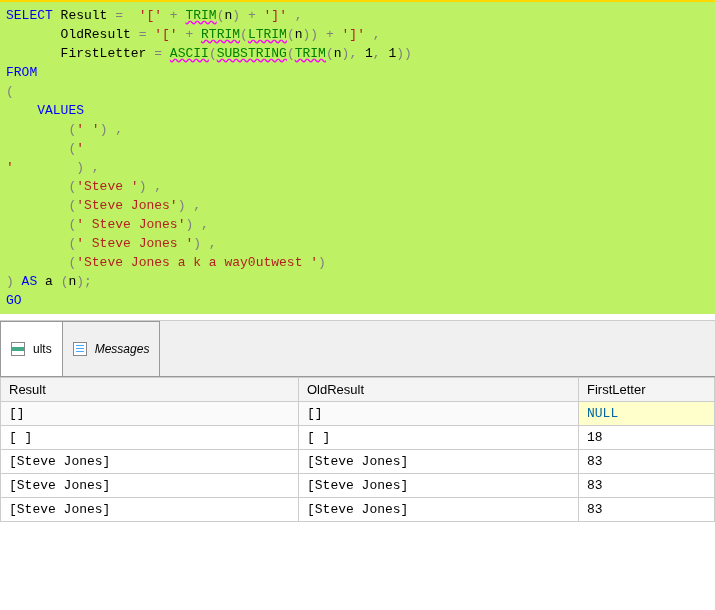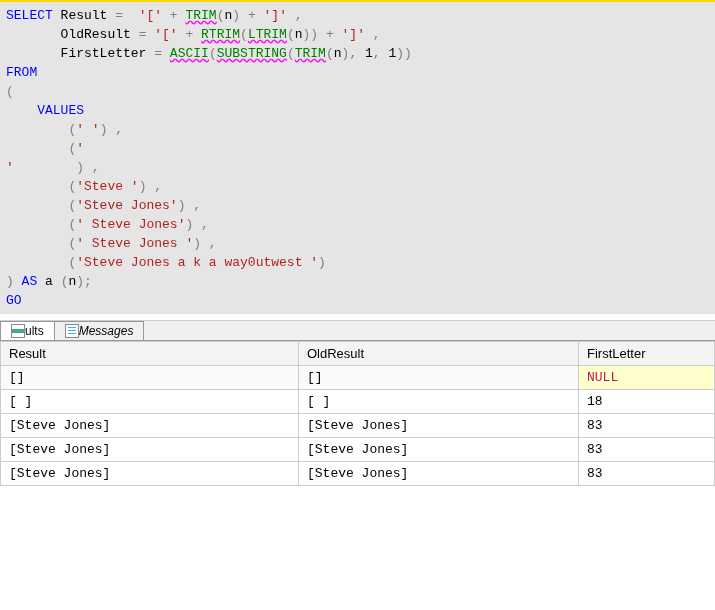--- a/index.html
+++ b/index.html
@@ -6,47 +6,47 @@
   body {
     font-family: Consolas, 'Courier New', monospace;
     font-size: 13px;
     background: #fff;
     width: 715px;
     height: 610px;
     overflow: hidden;
   }
   .editor {
     padding: 4px 6px;
-    background: #e5e5e5;
+    background: #bef264;
     border-top: 2px solid #ffd800;
     line-height: 19px;
     white-space: pre;
   }
   .k-blue { color: #0000ff; }
   .k-red { color: #b22222; }
   .k-green { color: #008000; text-decoration: underline; text-decoration-style: wavy; text-decoration-color: #ff00ff; text-decoration-skip-ink: none; }
   .op { color: #808080; }
   .tabs {
     display: flex;
     background: #f0f0f0;
     border-bottom: 1px solid #999;
     font-family: 'Segoe UI', Tahoma, sans-serif;
     font-size: 12px;
     border-top: 1px solid #ccc;
     margin-top: 6px;
   }
   .tab {
-    padding: 2px 10px;
+    padding: 20px 10px;
     border: 1px solid #999;
     border-bottom: none;
     margin-right: -1px;
     background: #fff;
     display: flex;
     align-items: center;
-    gap: 0;
+    gap: 8px;
   }
   .tab.inactive { background: #f0f0f0; font-style: italic; }
   .tab-icon { width: 14px; height: 14px; display: inline-block; }
   .grid-icon {
     background: linear-gradient(to bottom, #fff 0%, #fff 33%, #4a8 33%, #4a8 66%, #fff 66%, #fff 100%);
     border: 1px solid #888;
   }
   .msg-icon {
     background: #fff;
     border: 1px solid #888;
@@ -73,21 +73,21 @@
     padding: 4px 8px;
     text-align: left;
     white-space: nowrap;
   }
   .results th {
     background: #f4f4f4;
     font-weight: normal;
     font-family: 'Segoe UI', Tahoma, sans-serif;
   }
   .results tr:first-child td { background: #fafafa; }
-  .null-cell { background: #ffffcc !important; color: #be185d; }
+  .null-cell { background: #ffffcc !important; color: #0369a1; }
   .col-result { width: 298px; }
   .col-oldresult { width: 280px; }
   .col-firstletter { width: auto; }
 </style>
 </head>
 <body>
 
 <div class="editor"><span class="k-blue">SELECT</span><span> Result </span><span class="op">=</span><span>  </span><span class="k-red">'['</span><span class="op"> + </span><span class="k-green">TRIM</span><span class="op">(</span><span>n</span><span class="op">)</span><span class="op"> + </span><span class="k-red">']'</span><span class="op"> ,</span>
 <span>       OldResult </span><span class="op">=</span><span> </span><span class="k-red">'['</span><span class="op"> + </span><span class="k-green">RTRIM</span><span class="op">(</span><span class="k-green">LTRIM</span><span class="op">(</span><span>n</span><span class="op">)</span><span class="op">)</span><span class="op"> + </span><span class="k-red">']'</span><span class="op"> ,</span>
 <span>       FirstLetter </span><span class="op">=</span><span> </span><span class="k-green">ASCII</span><span class="op">(</span><span class="k-green">SUBSTRING</span><span class="op">(</span><span class="k-green">TRIM</span><span class="op">(</span><span>n</span><span class="op">)</span><span class="op">,</span><span> 1</span><span class="op">,</span><span> 1</span><span class="op">)</span><span class="op">)</span>

